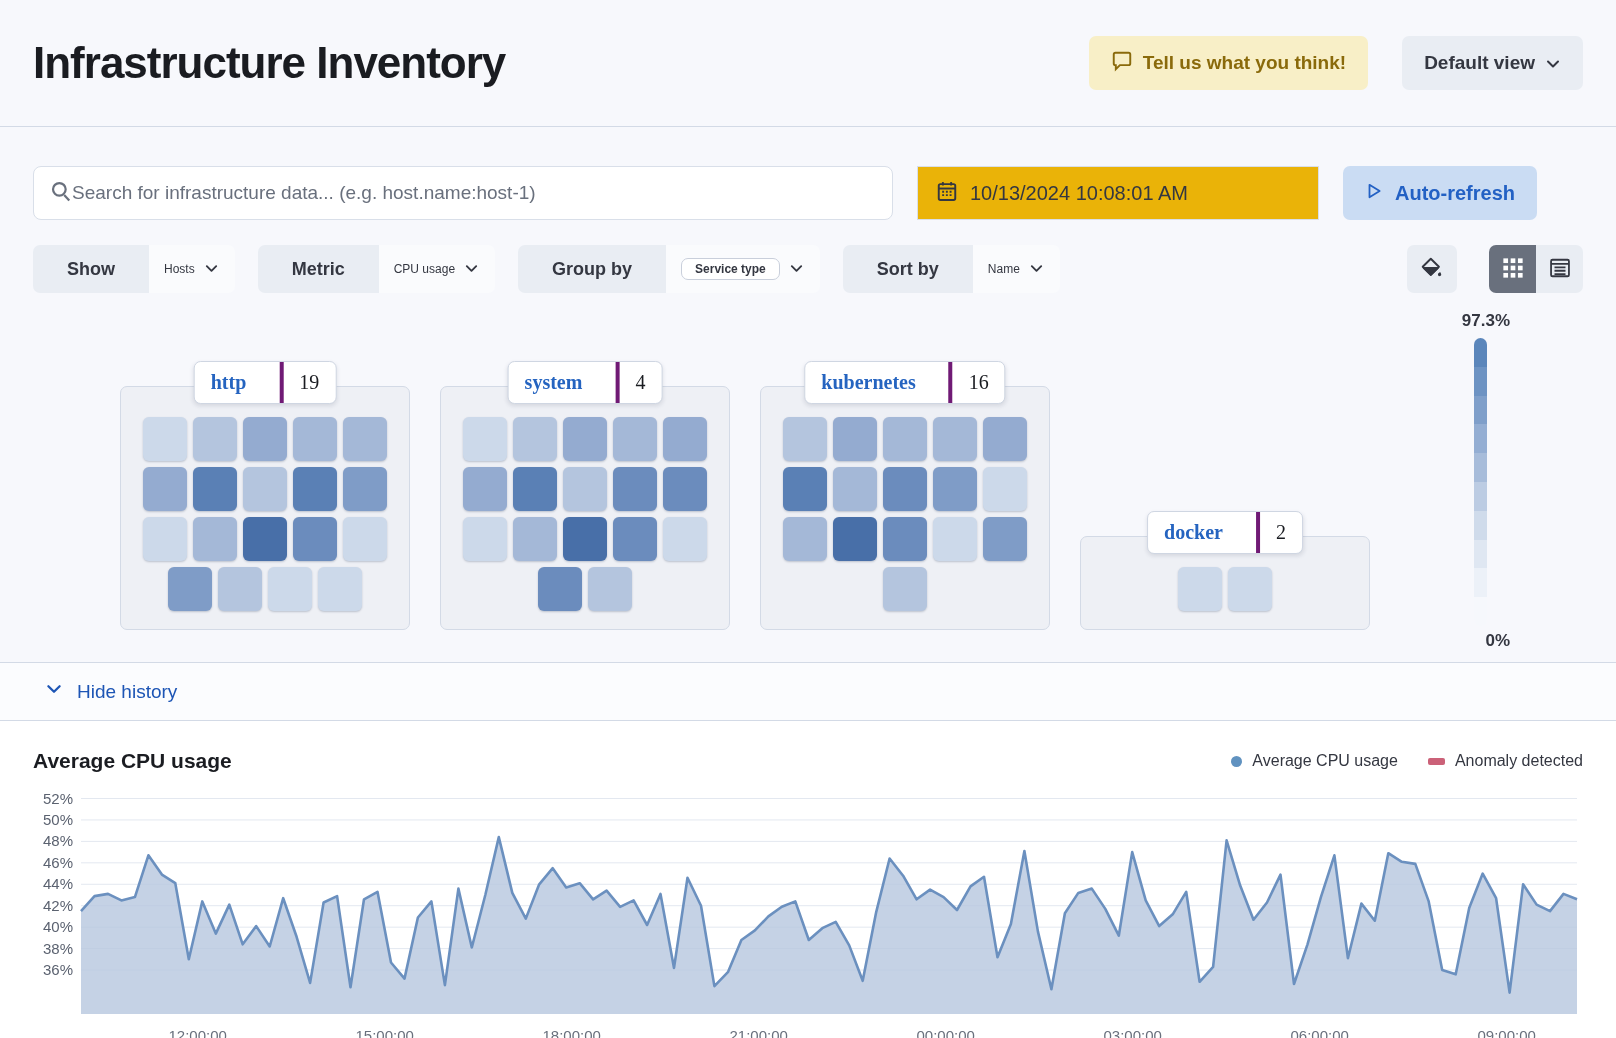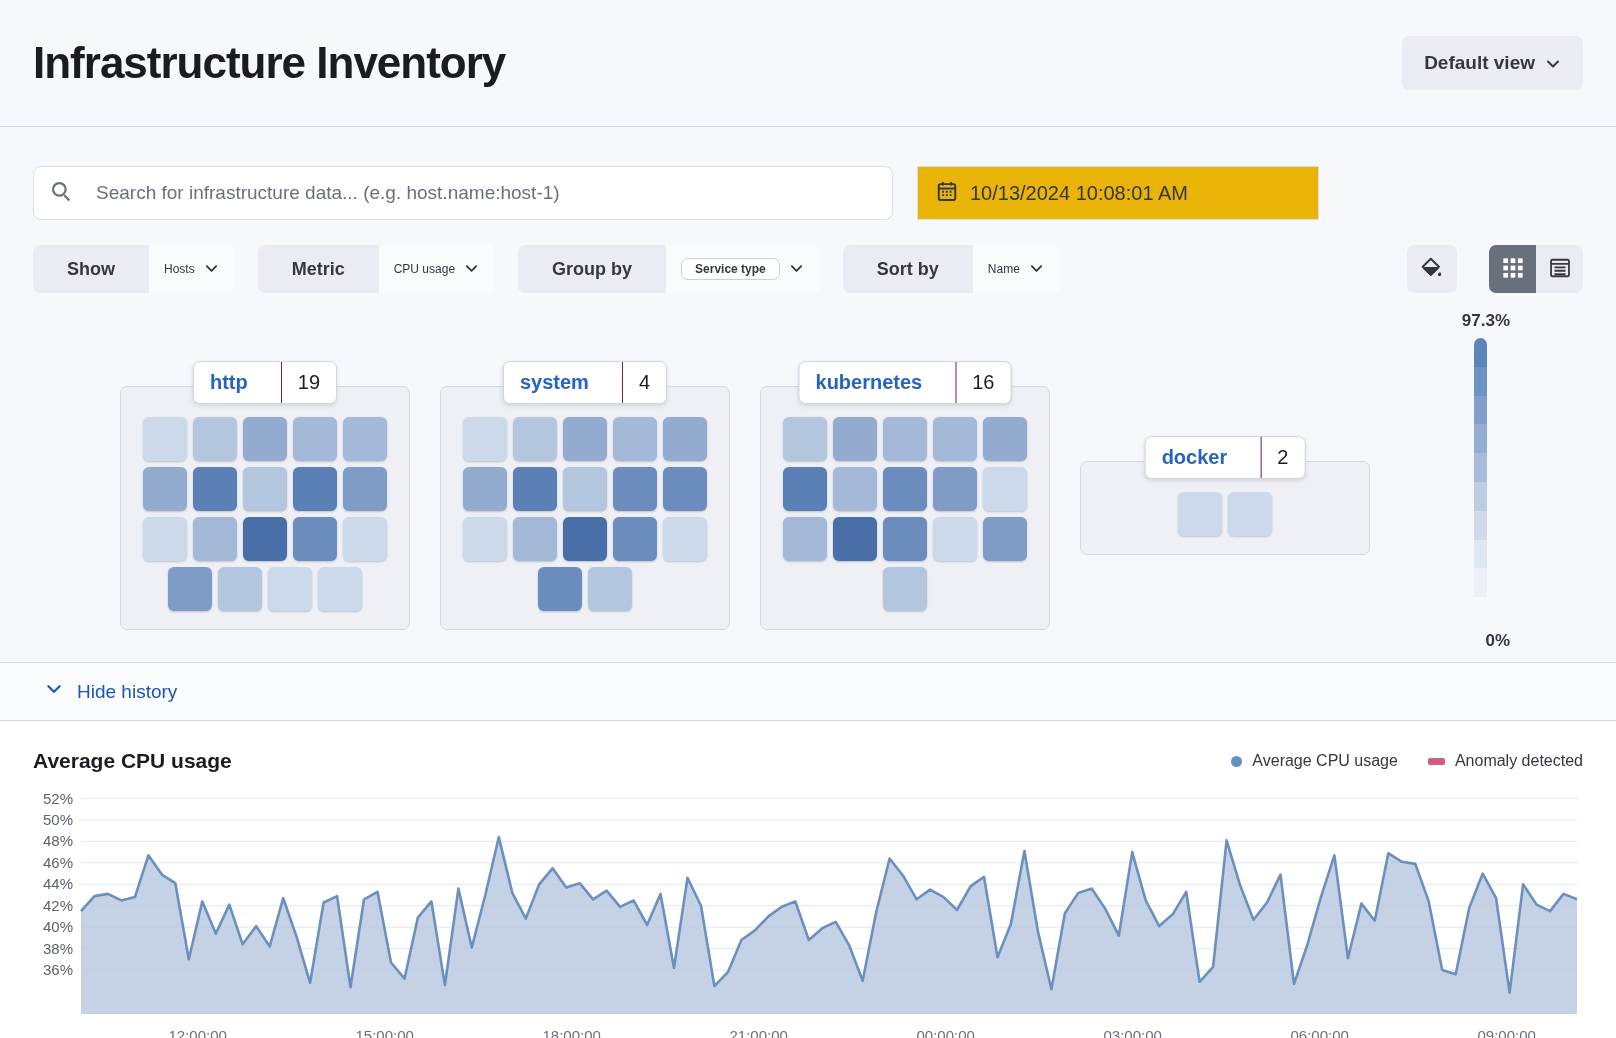--- a/index.html
+++ b/index.html
@@ -15,21 +15,21 @@
   .header-right { display:flex; gap:34px; align-items:center; }
   .btn { display:flex; align-items:center; gap:10px; height:54px; border:none;
     border-radius:7px; padding:0 22px; font-size:19px; font-weight:600; cursor:pointer;
     font-family:inherit; }
   .btn-feedback { background:#f8efc7; color:#8a6a0b; }
   .btn-default-view { background:#e9edf3; color:#343741; }
   .chev { width:16px; height:16px; }
   
   .controls-row { display:flex; align-items:center; gap:24px; padding:0 33px; margin-top:39px; }
   .search-box { flex:0 0 860px; height:54px; background:#fff; border:1px solid #d9dfe9;
-    border-radius:8px; display:flex; align-items:center; padding:0 16px; gap:24px; }
+    border-radius:8px; display:flex; align-items:center; padding:0 16px; gap:0; }
   .search-box input { border:none; outline:none; flex:1; font-size:19px; color:#343741;
     background:transparent; font-family:inherit; }
   .search-box input::placeholder { color:#69707d; }
   .datepicker { flex:0 0 402px; height:54px; background:#eab308; border:1px solid #d9dfe9;
     border-radius:0; display:flex; align-items:center; padding:0 18px; gap:12px;
     font-size:20px; color:#343741; cursor:pointer; }
   .btn-autorefresh { flex:0 0 194px; height:54px; background:#cadcf3; color:#2361c4;
     border:none; border-radius:7px; display:flex; align-items:center; justify-content:center;
     gap:12px; font-size:20px; font-weight:700; cursor:pointer; font-family:inherit; }
   
@@ -44,30 +44,30 @@
     font-weight:700; }
   .toolbar-right { margin-left:auto; display:flex; align-items:center; gap:32px; }
   .icon-btn { width:50px; height:48px; border:none; border-radius:7px; background:#e9edf3;
     display:flex; align-items:center; justify-content:center; cursor:pointer; }
   .toggle-group { display:flex; border-radius:7px; overflow:hidden; }
   .toggle-btn { width:47px; height:48px; border:none; display:flex; align-items:center;
     justify-content:center; cursor:pointer; background:#e9edf3; }
   .toggle-btn.active { background:#69707d; }
   
   .waffle-section { position:relative; height:343px; margin-top:12px; }
-  .groups { position:absolute; left:120px; top:0; display:flex; gap:30px; align-items:center; }
+  .groups { position:absolute; left:120px; top:0; display:flex; gap:30px; align-items:flex-end;font-family:Liberation Serif, serif; }
   .group-card { position:relative; width:290px; background:#eef0f5; border:1px solid #d3dae6;
     border-radius:7px; margin-top:81px; padding:30px 0 18px; }
   .group-badge { position:absolute; top:-26px; left:50%; transform:translateX(-50%);
     background:#fff; border:1px solid #cfd6e2; border-radius:7px;
     box-shadow:0 2px 4px rgba(30,40,70,.12); display:flex; align-items:stretch;
     white-space:nowrap; cursor:pointer; }
   .group-name { padding:9px 16px; font-size:20px; font-weight:700; color:#2564c0; }
   .group-count { padding:9px 16px; font-size:20px; color:#1a1c21;
-    border-left:1px solid #701a75;margin-left:17px; }
+    border-left:4px solid #701a75;margin-left:17px; }
   .waffle { display:flex; flex-direction:column; gap:6px; align-items:center; }
   .waffle-row { display:flex; gap:6px; justify-content:center; }
   .tile { width:44px; height:44px; border-radius:6px; box-shadow:0 1px 2px rgba(40,60,90,.25);
     cursor:pointer; }
   
   .scale-legend { position:absolute; right:106px; top:6px; width:60px; text-align:right;font-weight:bold; }
   .scale-max { font-size:17px; color:#343741; margin-bottom:7px; }
   .scale-bar { width:13px; height:288px; margin:0 auto; border-radius:7px; overflow:hidden;
     display:flex; flex-direction:column; }
   .scale-bar div { flex:1; }
@@ -92,20 +92,28 @@
   .gridline { stroke:#e3e8f0; stroke-width:1; }
   .ytick { font-size:15px; fill:#5b6270; }
   .xtick { font-size:15px; fill:#69707d; }
 </style>
 </head>
 <body>
 
 <div class="header">
   <div class="page-title">Infrastructure Inventory</div>
   <div class="header-right">
+    <button class="btn btn-feedback">
+      <span>
+        <svg width="22" height="22" viewBox="0 0 16 16" fill="none" stroke="#8a6a0b" stroke-width="1.4">
+          <path d="M2 3.2 A1.2 1.2 0 0 1 3.2 2 H12.8 A1.2 1.2 0 0 1 14 3.2 V9.8 A1.2 1.2 0 0 1 12.8 11 H6.5 L3.5 14 V11 H3.2 A1.2 1.2 0 0 1 2 9.8 Z"></path>
+        </svg>
+      </span>
+      <span>Tell us what you think!</span>
+    </button>
     <button class="btn btn-default-view">
       <span>Default view</span>
       <span class="chev">
         <svg width="16" height="16" viewBox="0 0 16 16" fill="none" stroke="#343741" stroke-width="2" stroke-linecap="round" stroke-linejoin="round">
             <polyline points="3,5.5 8,10.5 13,5.5"></polyline>
           </svg>
       </span>
     </button>
   </div>
 </div>
@@ -126,20 +134,28 @@
         <rect x="2" y="3" width="12" height="11.5" rx="1.2"></rect>
         <line x1="2" y1="6.2" x2="14" y2="6.2"></line>
         <line x1="5" y1="1.5" x2="5" y2="4"></line>
           <line x1="11" y1="1.5" x2="11" y2="4"></line>
         <line x1="4.5" y1="8.6" x2="11.5" y2="8.6" stroke-dasharray="1.4 1.3"></line>
         <line x1="4.5" y1="11" x2="11.5" y2="11" stroke-dasharray="1.4 1.3"></line>
       </svg>
     </span>
     <span>10/13/2024 10:08:01 AM</span>
   </div>
+  <button class="btn-autorefresh">
+    <span>
+      <svg width="18" height="18" viewBox="0 0 16 16" fill="none" stroke="#2361c4" stroke-width="1.6" stroke-linejoin="round">
+          <path d="M4 2.5 L13 8 L4 13.5 Z"></path>
+        </svg>
+    </span>
+    <span>Auto-refresh</span>
+  </button>
 </div>
 
 <div class="toolbar">
   <div class="ctl">
     <div class="ctl-label">Show</div>
     <div class="ctl-value">
       <span>Hosts</span>
       <span class="chev">
         <svg width="15" height="15" viewBox="0 0 16 16" fill="none" stroke="#343741" stroke-width="2" stroke-linecap="round" stroke-linejoin="round">
             <polyline points="3,5.5 8,10.5 13,5.5"></polyline>

